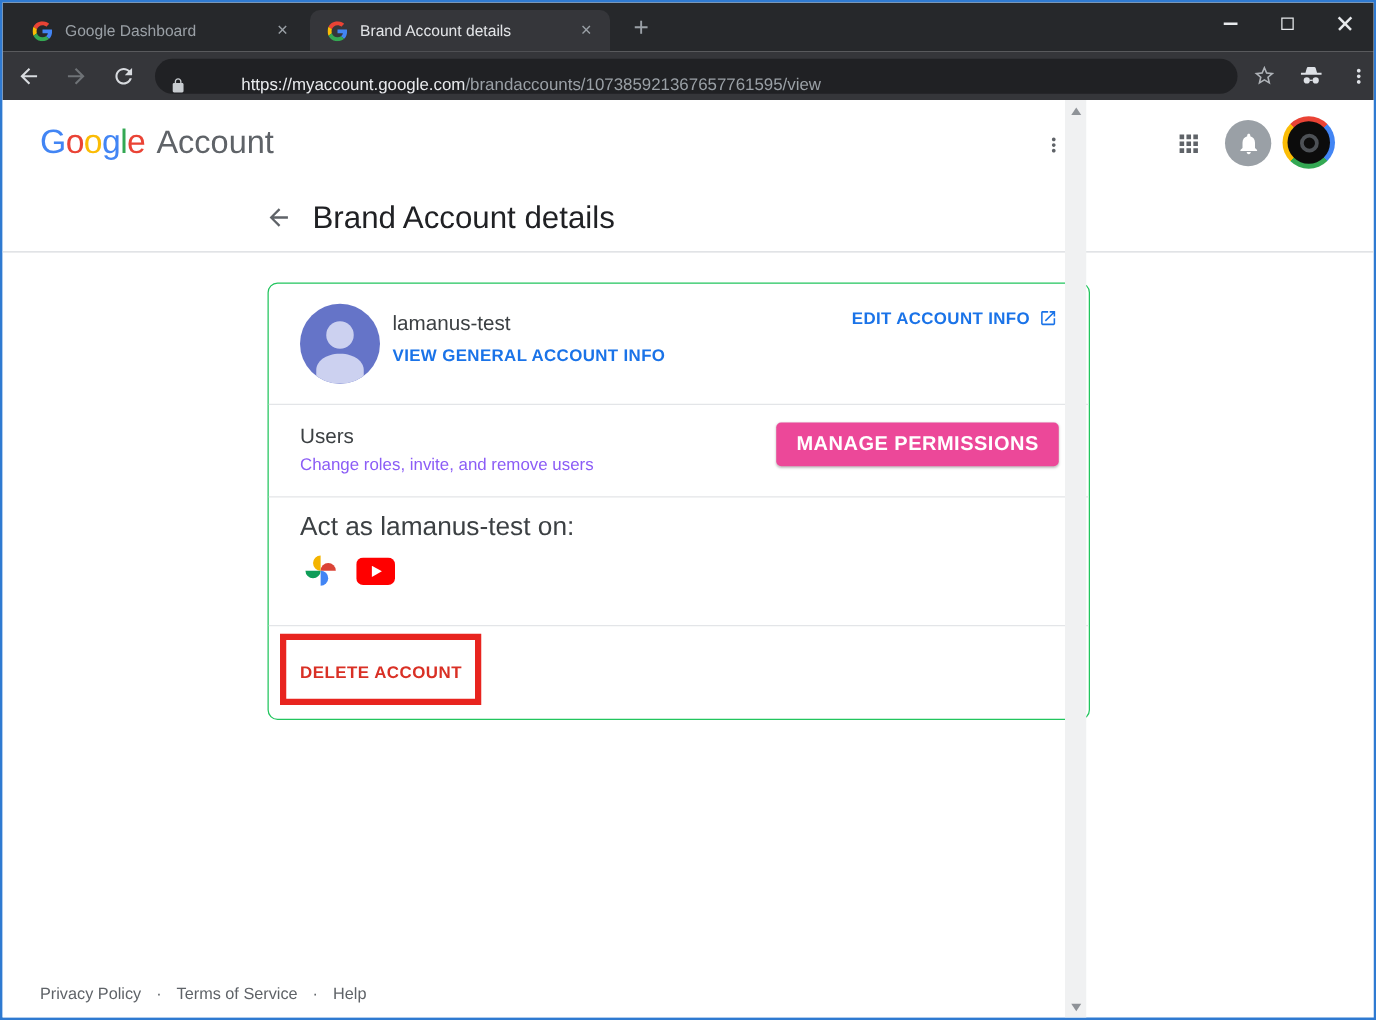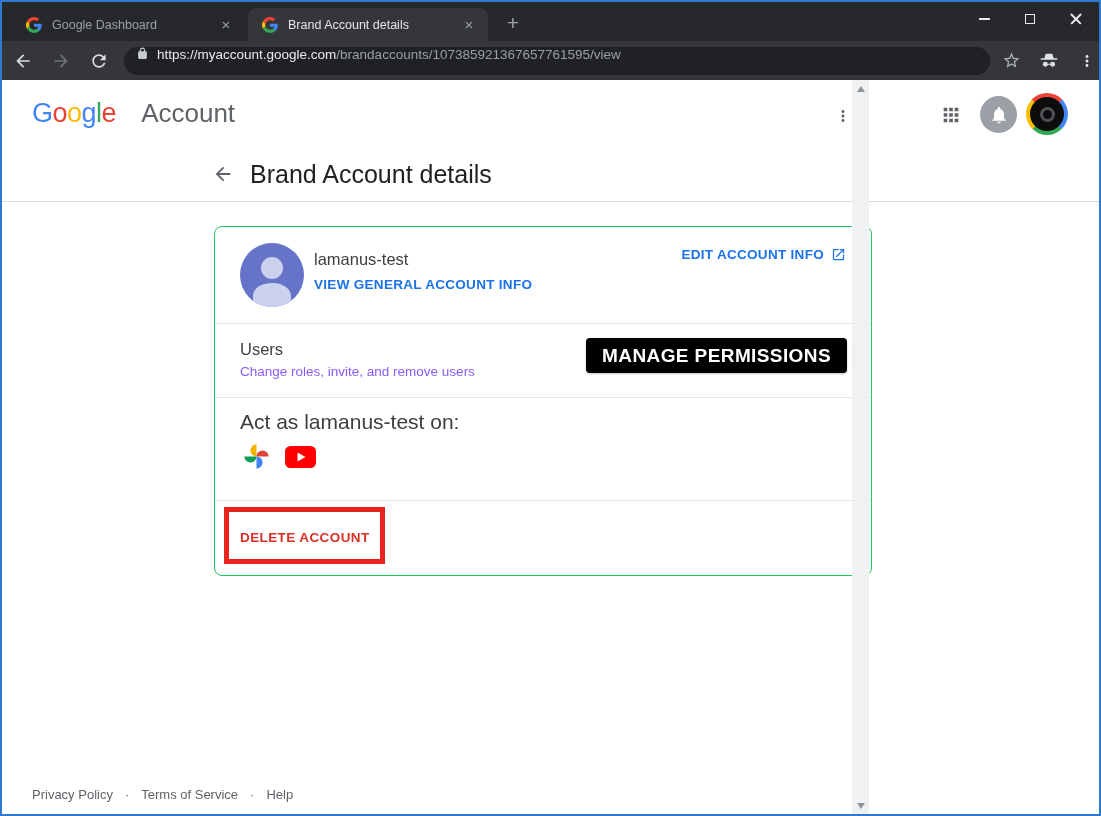--- a/index.html
+++ b/index.html
@@ -32,41 +32,41 @@
     width:14px; height:1.6px; background:#e8eaed; }
   .glyph-close::before { transform:rotate(45deg); }
   .glyph-close::after { transform:rotate(-45deg); }
 
   
   .toolbar { position:absolute; left:0; top:39px; width:1097px; height:39px; background:#35363a;
              display:flex; align-items:center; }
   .nav-btn { width:34px; height:34px; display:flex; align-items:center; justify-content:center;
              margin-left:4px; flex:0 0 auto; }
   .omnibox { margin-left:8px; width:866px; height:28px; border-radius:14px; background:#202124;
-             display:flex; align-items:flex-start; padding:0 12px; flex:0 0 auto; }
+             display:flex; align-items:flex-end; padding:0 12px; flex:0 0 auto;gap:36px; }
   .url { margin-left:8px; font-size:13.5px; white-space:nowrap; overflow:hidden; }
   .url .host { color:#e8eaed; }
   .url .path { color:#9aa0a6; }
 
   
   .content { position:absolute; left:0; top:78px; width:867px; height:734px; background:#fff; }
 
   .scrollbar { position:absolute; right:0; top:0; width:17px; height:734px; background:#f0f1f2; }
   .sb-arrow { position:absolute; left:0; width:17px; height:17px; display:flex; align-items:center;
               justify-content:center; }
   .sb-up { top:0; } .sb-down { bottom:0; }
   .tri-up { width:0; height:0; border-left:4.5px solid transparent; border-right:4.5px solid transparent;
             border-bottom:6px solid #8f9398; }
   .tri-down { width:0; height:0; border-left:4.5px solid transparent; border-right:4.5px solid transparent;
               border-top:6px solid #8f9398; }
 
   .gheader { position:absolute; left:30px; top:16px; height:34px; display:flex; align-items:center; }
   .glogo { font-size:27px; font-weight:500; letter-spacing:-0.5px; }
   .l-blue { color:#4285F4; } .l-red { color:#EA4335; } .l-yellow { color:#FBBC05; } .l-green { color:#34A853; }
-  .gproduct { font-size:26px; color:#5f6368; margin-left:25px; font-weight:400; }
+  .gproduct { font-size:26px; color:#5f6368; margin-left:9px; font-weight:400; }
 
   .hdr-icon { position:absolute; display:flex; align-items:center; justify-content:center; }
   .hdr-more { left:828px; top:23px; width:26px; height:26px; }
   .hdr-apps { left:936px; top:22px; width:26px; height:26px; }
   .hdr-bell { left:978px; top:16px; width:37px; height:37px; background:#9aa0a6; border-radius:50%; }
   .hdr-avatar { left:1024px; top:13px; width:42px; height:42px; border-radius:50%;
      background:conic-gradient(from -45deg,#ea4335 0 90deg,#4285f4 90deg 180deg,#34a853 180deg 270deg,#fbbc05 270deg 360deg); }
   .hdr-avatar .inner { position:absolute; left:4px; top:4px; width:34px; height:34px; border-radius:50%;
      background:#0c0c0c; display:flex; align-items:center; justify-content:center; }
   .hdr-avatar .lens { width:15px; height:15px; border:3px solid #4d5156; border-radius:50%; }
@@ -83,22 +83,22 @@
 
   .profile-avatar { position:absolute; left:25px; top:16px; width:64px; height:64px; border-radius:50%;
                     overflow:hidden; background:#6574c8; }
   .profile-name { position:absolute; left:99px; top:23px; font-size:16.5px; color:#3c4043; }
   .link-blue { color:#1a73e8; font-size:13.5px; font-weight:700; letter-spacing:0.3px; cursor:pointer; }
   .view-link { position:absolute; left:99px; top:50px; }
   .edit-link { position:absolute; right:25px; top:20px; display:flex; align-items:center; gap:7px; }
 
   .users-title { position:absolute; left:25px; top:113px; font-size:16.5px; color:#3c4043; }
   .users-sub { position:absolute; left:25px; top:137px; font-size:13.5px; color:#8b5cf6; }
-  .manage-btn { position:absolute; right:24px; top:111px; height:35px; padding:0 16px; background:#000000;
-     border:none; border-radius:4px; color:#fff; font-size:19px; font-weight:700; letter-spacing:0.4px;
+  .manage-btn { position:absolute; right:24px; top:111px; height:35px; padding:0 16px; background:#ec4899;
+     border:none; border-radius:4px; color:#fff; font-size:16px; font-weight:700; letter-spacing:0.4px;
      line-height:35px; font-family:inherit; box-shadow:0 1px 2px rgba(0,0,0,0.25); cursor:pointer; }
 
   .actas-label { position:absolute; left:25px; top:183px; font-size:21px; color:#3c4043; }
   .service-icons { position:absolute; left:28px; top:216px; display:flex; align-items:center; gap:15px; }
 
   .delete-link { position:absolute; left:25px; top:303px; font-size:13.5px; font-weight:700;
                  letter-spacing:0.4px; color:#d93025; cursor:pointer; }
   .annotation-box { position:absolute; left:222px; top:427px; width:161px; height:57px;
                     border:5px solid #e8241f; z-index:5; }
 

